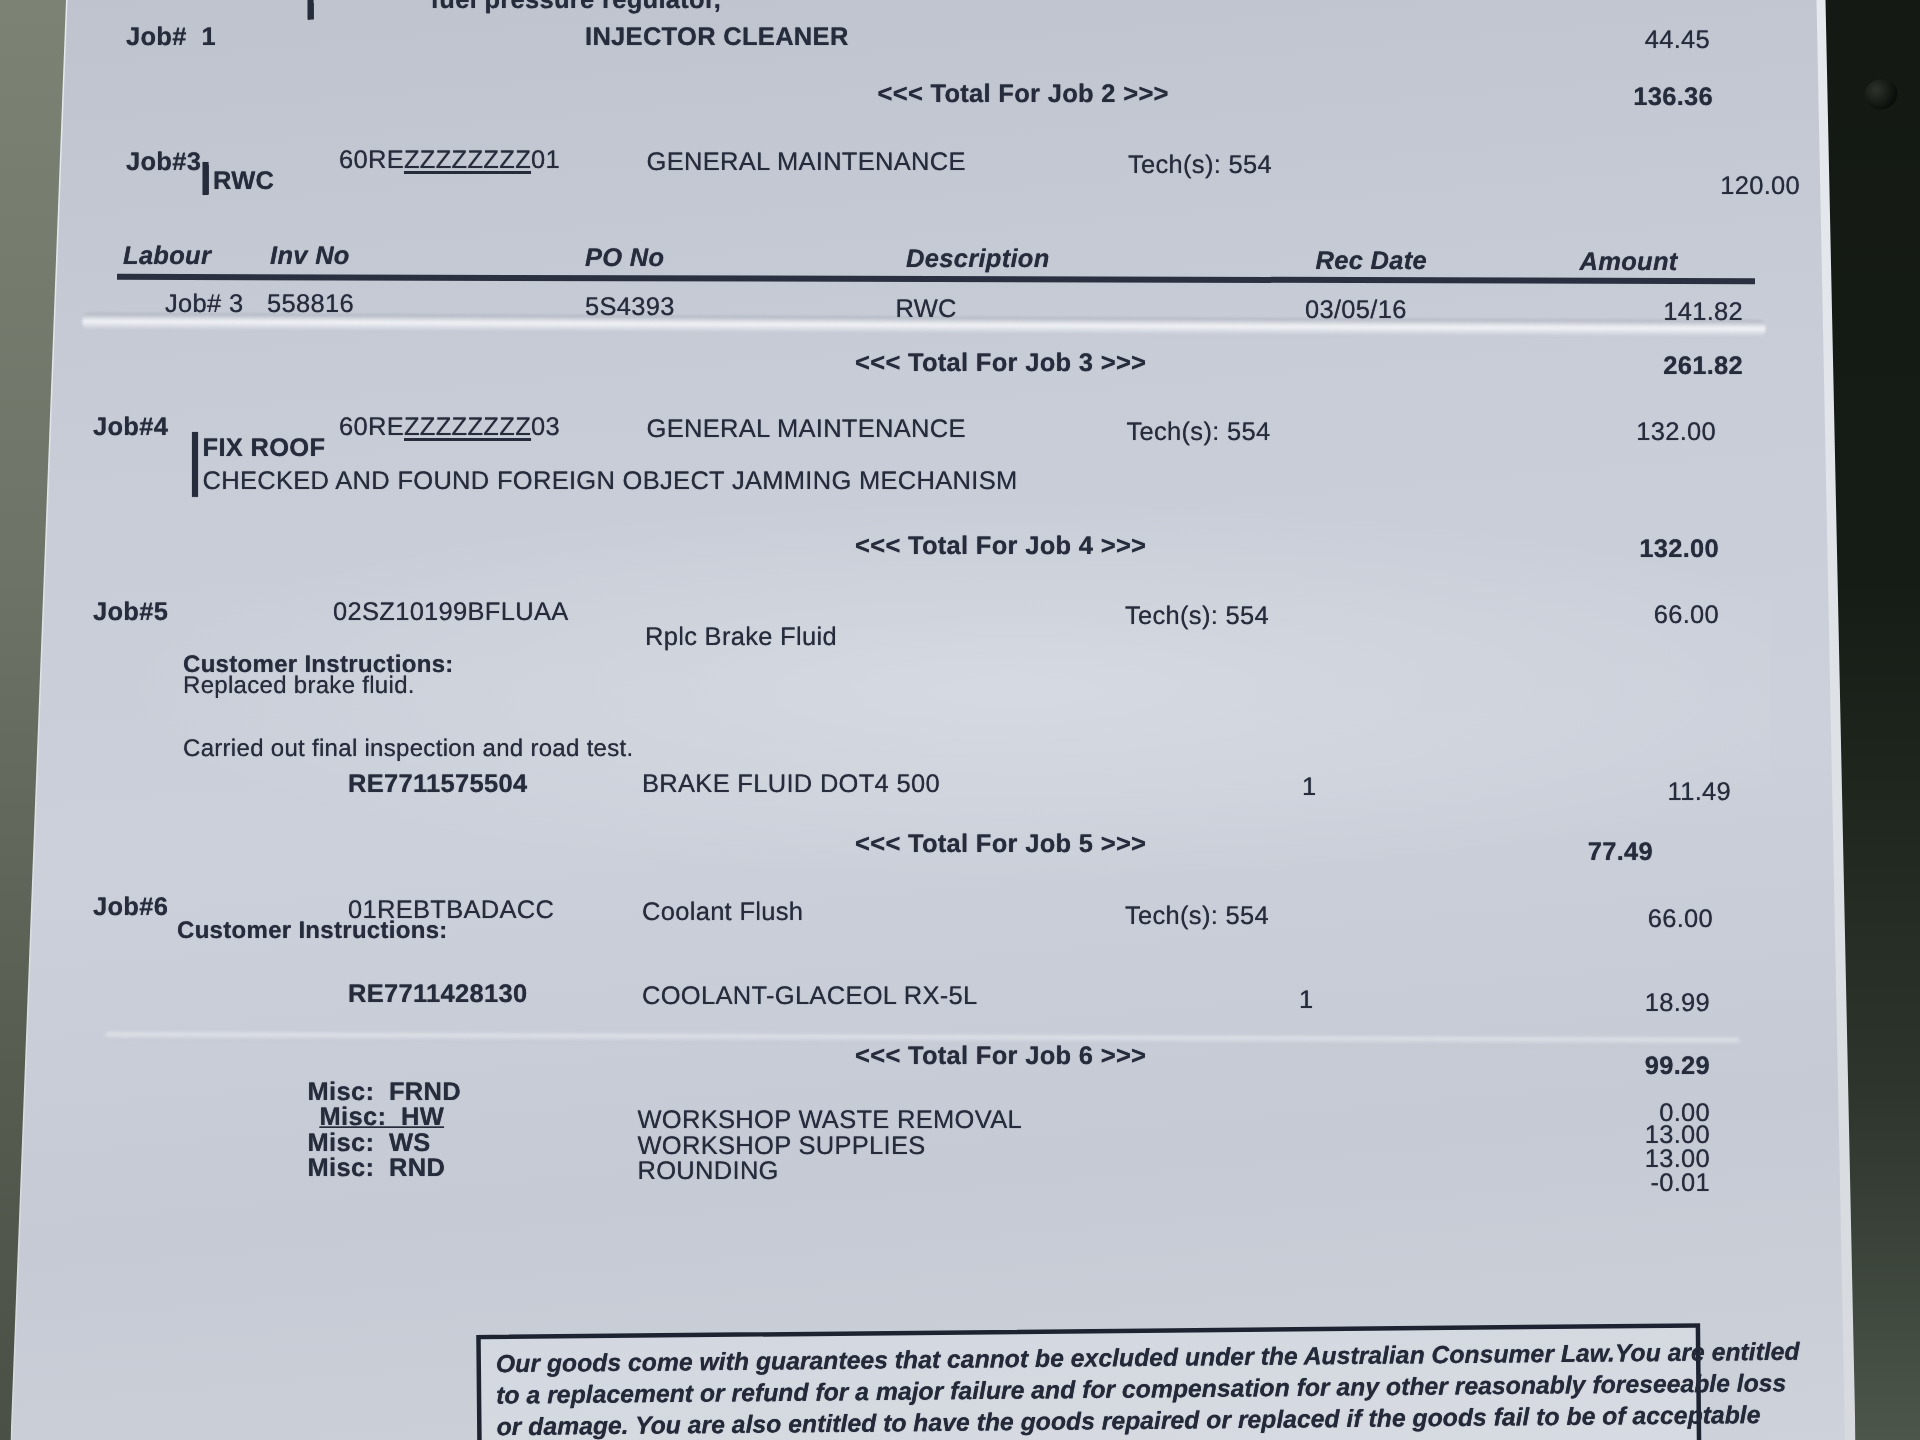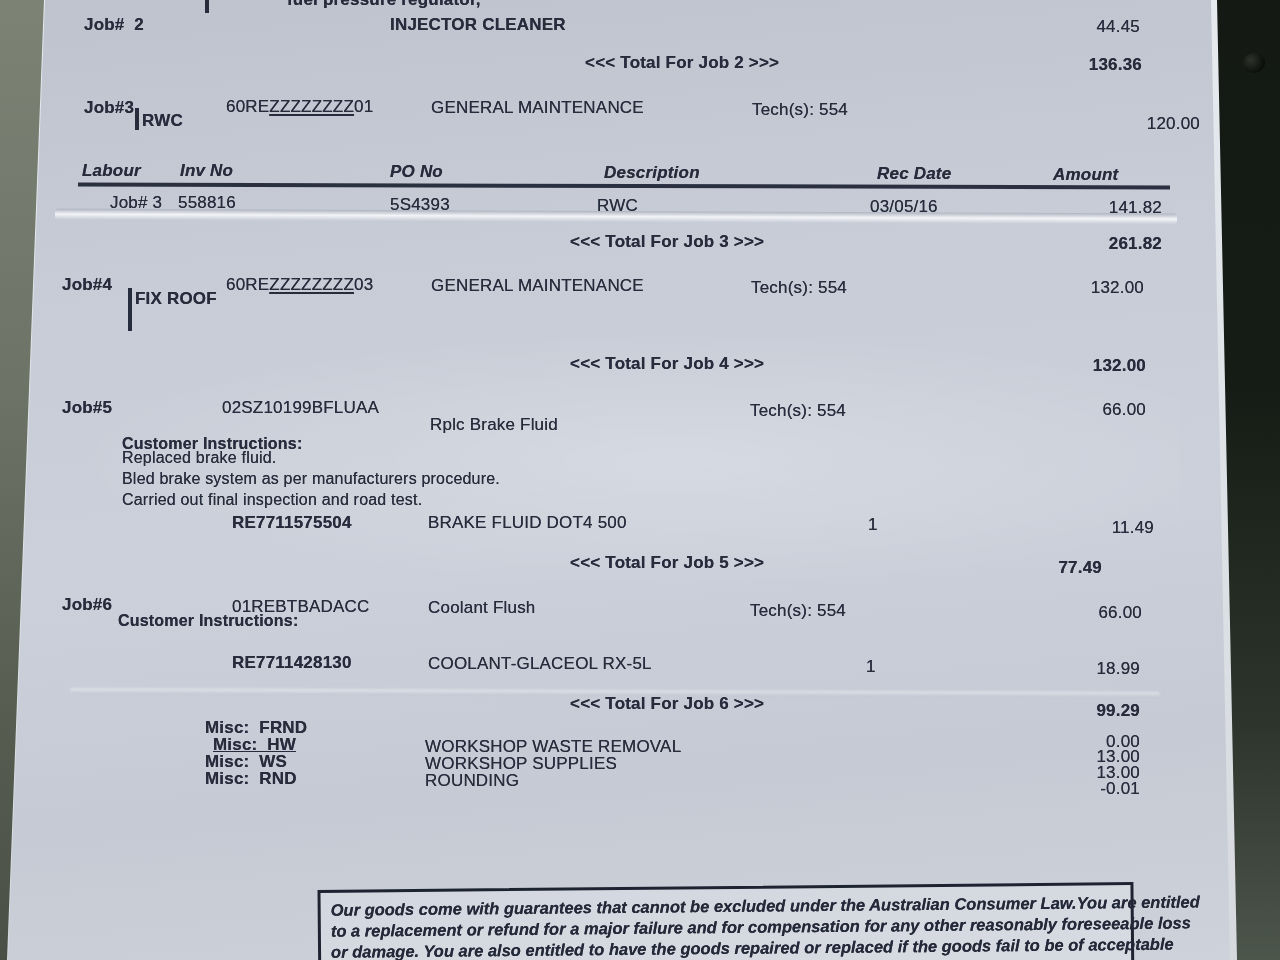--- a/index.html
+++ b/index.html
@@ -52,21 +52,21 @@
   <div class="knob"></div>
   <div class="paper-edge"></div>
   <div class="paper"></div>
   <div class="sheen1"></div>
   <div class="tear"></div>
   <div class="crease"></div>
 
   <div class="bar" style="left:205px;top:0;height:13px;"></div>
   <div class="t b" style="left:287px;top:-9px;">fuel pressure regulator,</div>
 
-  <div class="t b" style="left:84px;top:16px;">Job#  2</div>
+  <div class="t b" style="left:84px;top:16px;">Job#  1</div>
   <div class="t b" style="left:390px;top:16px;">INJECTOR CLEANER</div>
   <div class="t amt" style="left:1000px;top:18px;">44.45</div>
   <div class="t b" style="left:585px;top:54px;">&lt;&lt;&lt; Total For Job 2 &gt;&gt;&gt;</div>
   <div class="t b amt" style="left:1002px;top:56px;">136.36</div>
 
   <div class="t b" style="left:84px;top:99px;">Job#3</div>
   <div class="t" style="left:226px;top:98px;"><span>60RE</span><span class="u">ZZZZZZZZ</span><span>01</span></div>
   <div class="t" style="left:431px;top:99px;">GENERAL MAINTENANCE</div>
   <div class="t" style="left:752px;top:101px;">Tech(s): 554</div>
   <div class="t amt" style="left:1060px;top:102px;margin-top:13px;">120.00</div>
@@ -89,31 +89,31 @@
   <div class="t b" style="left:570px;top:233px;">&lt;&lt;&lt; Total For Job 3 &gt;&gt;&gt;</div>
   <div class="t b amt" style="left:1022px;top:235px;">261.82</div>
 
   <div class="t b" style="left:62px;top:276px;">Job#4</div>
   <div class="t" style="left:226px;top:276px;"><span>60RE</span><span class="u">ZZZZZZZZ</span><span>03</span></div>
   <div class="t" style="left:431px;top:277px;">GENERAL MAINTENANCE</div>
   <div class="t" style="left:751px;top:279px;">Tech(s): 554</div>
   <div class="t amt" style="left:1004px;top:279px;">132.00</div>
   <div class="bar" style="left:128px;top:288px;height:43px;"></div>
   <div class="t b" style="left:135px;top:290px;">FIX ROOF</div>
+  <div class="t" style="left:135px;top:312px;">CHECKED AND FOUND FOREIGN OBJECT JAMMING MECHANISM</div>
   <div class="t b" style="left:570px;top:355px;">&lt;&lt;&lt; Total For Job 4 &gt;&gt;&gt;</div>
   <div class="t b amt" style="left:1006px;top:357px;">132.00</div>
 
   <div class="t b" style="left:62px;top:399px;">Job#5</div>
   <div class="t" style="left:222px;top:399px;">02SZ10199BFLUAA</div>
   <div class="t" style="left:750px;top:402px;">Tech(s): 554</div>
   <div class="t amt" style="left:1006px;top:401px;">66.00</div>
   <div class="t" style="left:430px;top:416px;">Rplc Brake Fluid</div>
   <div class="t b sm" style="left:122px;top:436px;">Customer Instructions:</div>
   <div class="t sm" style="left:122px;top:450px;">Replaced brake fluid.</div>
-  <div class="t sm" style="left:122px;top:471px;">Bled brake system as per manufacturers procedure.</div>
   <div class="t sm" style="left:122px;top:492px;">Carried out final inspection and road test.</div>
   <div class="t b" style="left:232px;top:514px;">RE7711575504</div>
   <div class="t" style="left:428px;top:514px;">BRAKE FLUID DOT4 500</div>
   <div class="t" style="left:868px;top:516px;">1</div>
   <div class="t amt" style="left:1014px;top:519px;">11.49</div>
   <div class="t b" style="left:570px;top:554px;">&lt;&lt;&lt; Total For Job 5 &gt;&gt;&gt;</div>
   <div class="t b amt" style="left:962px;top:559px;">77.49</div>
 
   <div class="t b" style="left:62px;top:596px;">Job#6</div>
   <div class="t" style="left:232px;top:598px;">01REBTBADACC</div>

